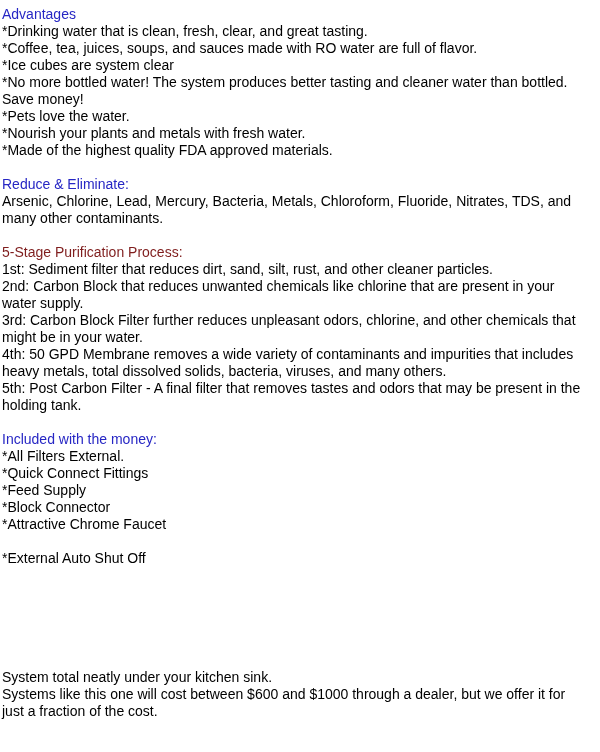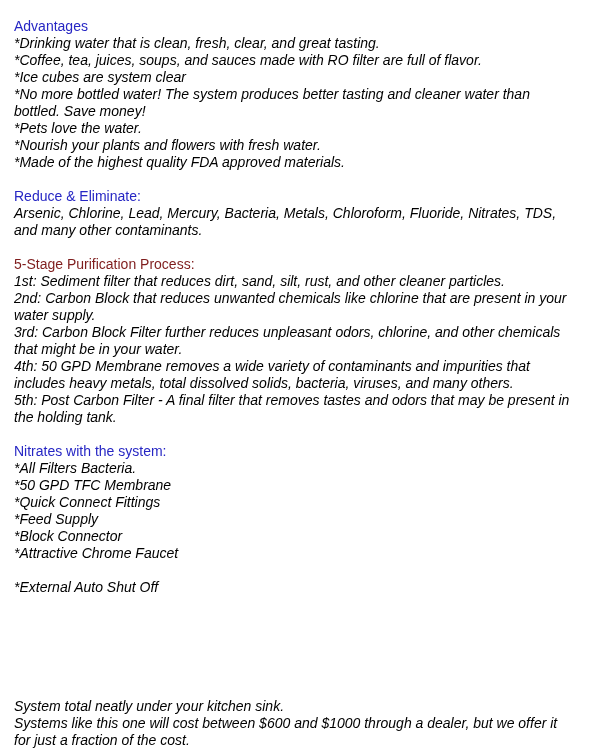--- a/index.html
+++ b/index.html
@@ -16,62 +16,61 @@
     box-sizing: border-box;
     width: 600px;
     height: 752px;
     padding: 6px 12px 0 2px;
     font-family: "Liberation Sans", sans-serif;
     font-size: 14px;
     line-height: 17px;
     color: #000000;
     background: #ffffff;
   }
-  .section { margin: 12px; }
+  .section { margin: 0; }
   .section.gap { margin-top: 17px; }
   .section.big-gap { margin-top: 102px; }
   .heading { color: #2626c4; }
   .heading.plain { color: #7f1d1d; }
-  .line { color: #000000; font-style: italic; }
+  .line { color: #000000; }
   .spacer-line { height: 17px; }
 </style>
 </head>
 <body>
 
 <div class="page">
 
   <div class="section">
     <div class="heading">Advantages</div>
     <div class="line">*Drinking water that is clean, fresh, clear, and great tasting.</div>
-    <div class="line">*Coffee, tea, juices, soups, and sauces made with RO filter are full of flavor.</div>
+    <div class="line">*Coffee, tea, juices, soups, and sauces made with RO water are full of flavor.</div>
     <div class="line">*Ice cubes are system clear</div>
     <div class="line">*No more bottled water! The system produces better tasting and cleaner water than bottled. Save money!</div>
     <div class="line">*Pets love the water.</div>
-    <div class="line">*Nourish your plants and flowers with fresh water.</div>
+    <div class="line">*Nourish your plants and metals with fresh water.</div>
     <div class="line">*Made of the highest quality FDA approved materials.</div>
   </div>
 
   <div class="section gap">
     <div class="heading">Reduce &amp; Eliminate:</div>
     <div class="line">Arsenic, Chlorine, Lead, Mercury, Bacteria, Metals, Chloroform, Fluoride, Nitrates, TDS, and many other contaminants.</div>
   </div>
 
   <div class="section gap">
     <div class="heading plain">5-Stage Purification Process:</div>
     <div class="line">1st: Sediment filter that reduces dirt, sand, silt, rust, and other cleaner particles.</div>
     <div class="line">2nd: Carbon Block that reduces unwanted chemicals like chlorine that are present in your water supply.</div>
     <div class="line">3rd: Carbon Block Filter further reduces unpleasant odors, chlorine, and other chemicals that might be in your water.</div>
     <div class="line">4th: 50 GPD Membrane removes a wide variety of contaminants and impurities that includes heavy metals, total dissolved solids, bacteria, viruses, and many others.</div>
     <div class="line">5th: Post Carbon Filter - A final filter that removes tastes and odors that may be present in the holding tank.</div>
   </div>
 
   <div class="section gap">
-    <div class="heading">Nitrates with the system:</div>
-    <div class="line">*All Filters Bacteria.</div>
-    <div class="line">*50 GPD TFC Membrane</div>
+    <div class="heading">Included with the money:</div>
+    <div class="line">*All Filters External.</div>
     <div class="line">*Quick Connect Fittings</div>
     <div class="line">*Feed Supply</div>
     <div class="line">*Block Connector</div>
     <div class="line">*Attractive Chrome Faucet</div>
     <div class="spacer-line"></div>
     <div class="line">*External Auto Shut Off</div>
   </div>
 
   <div class="section big-gap">
     <div class="line">System total neatly under your kitchen sink.</div>

